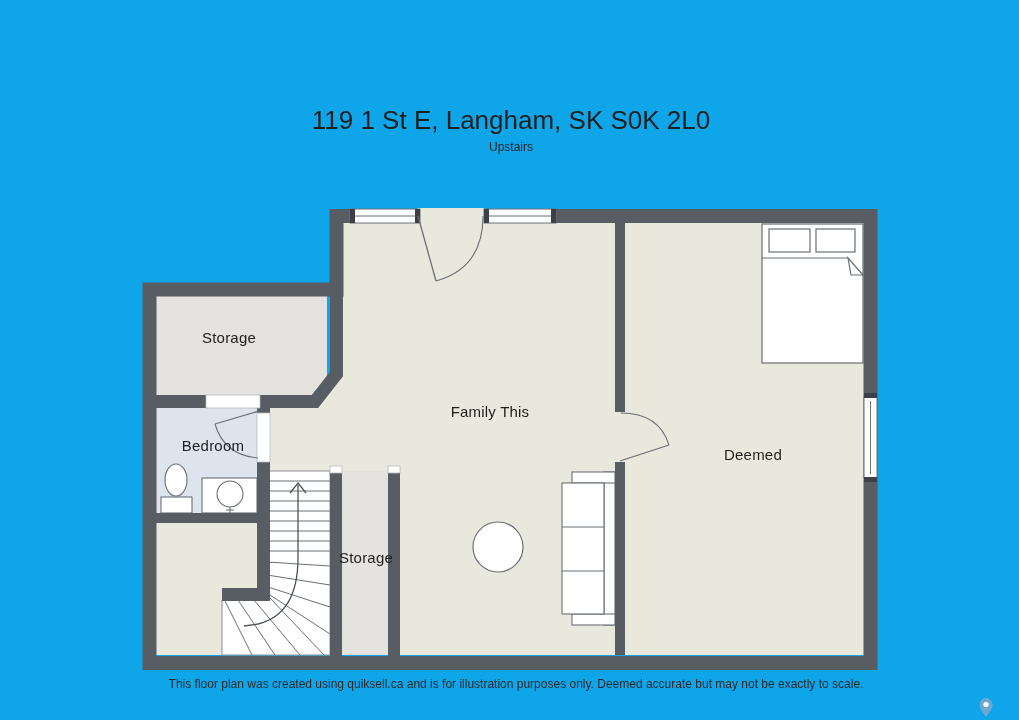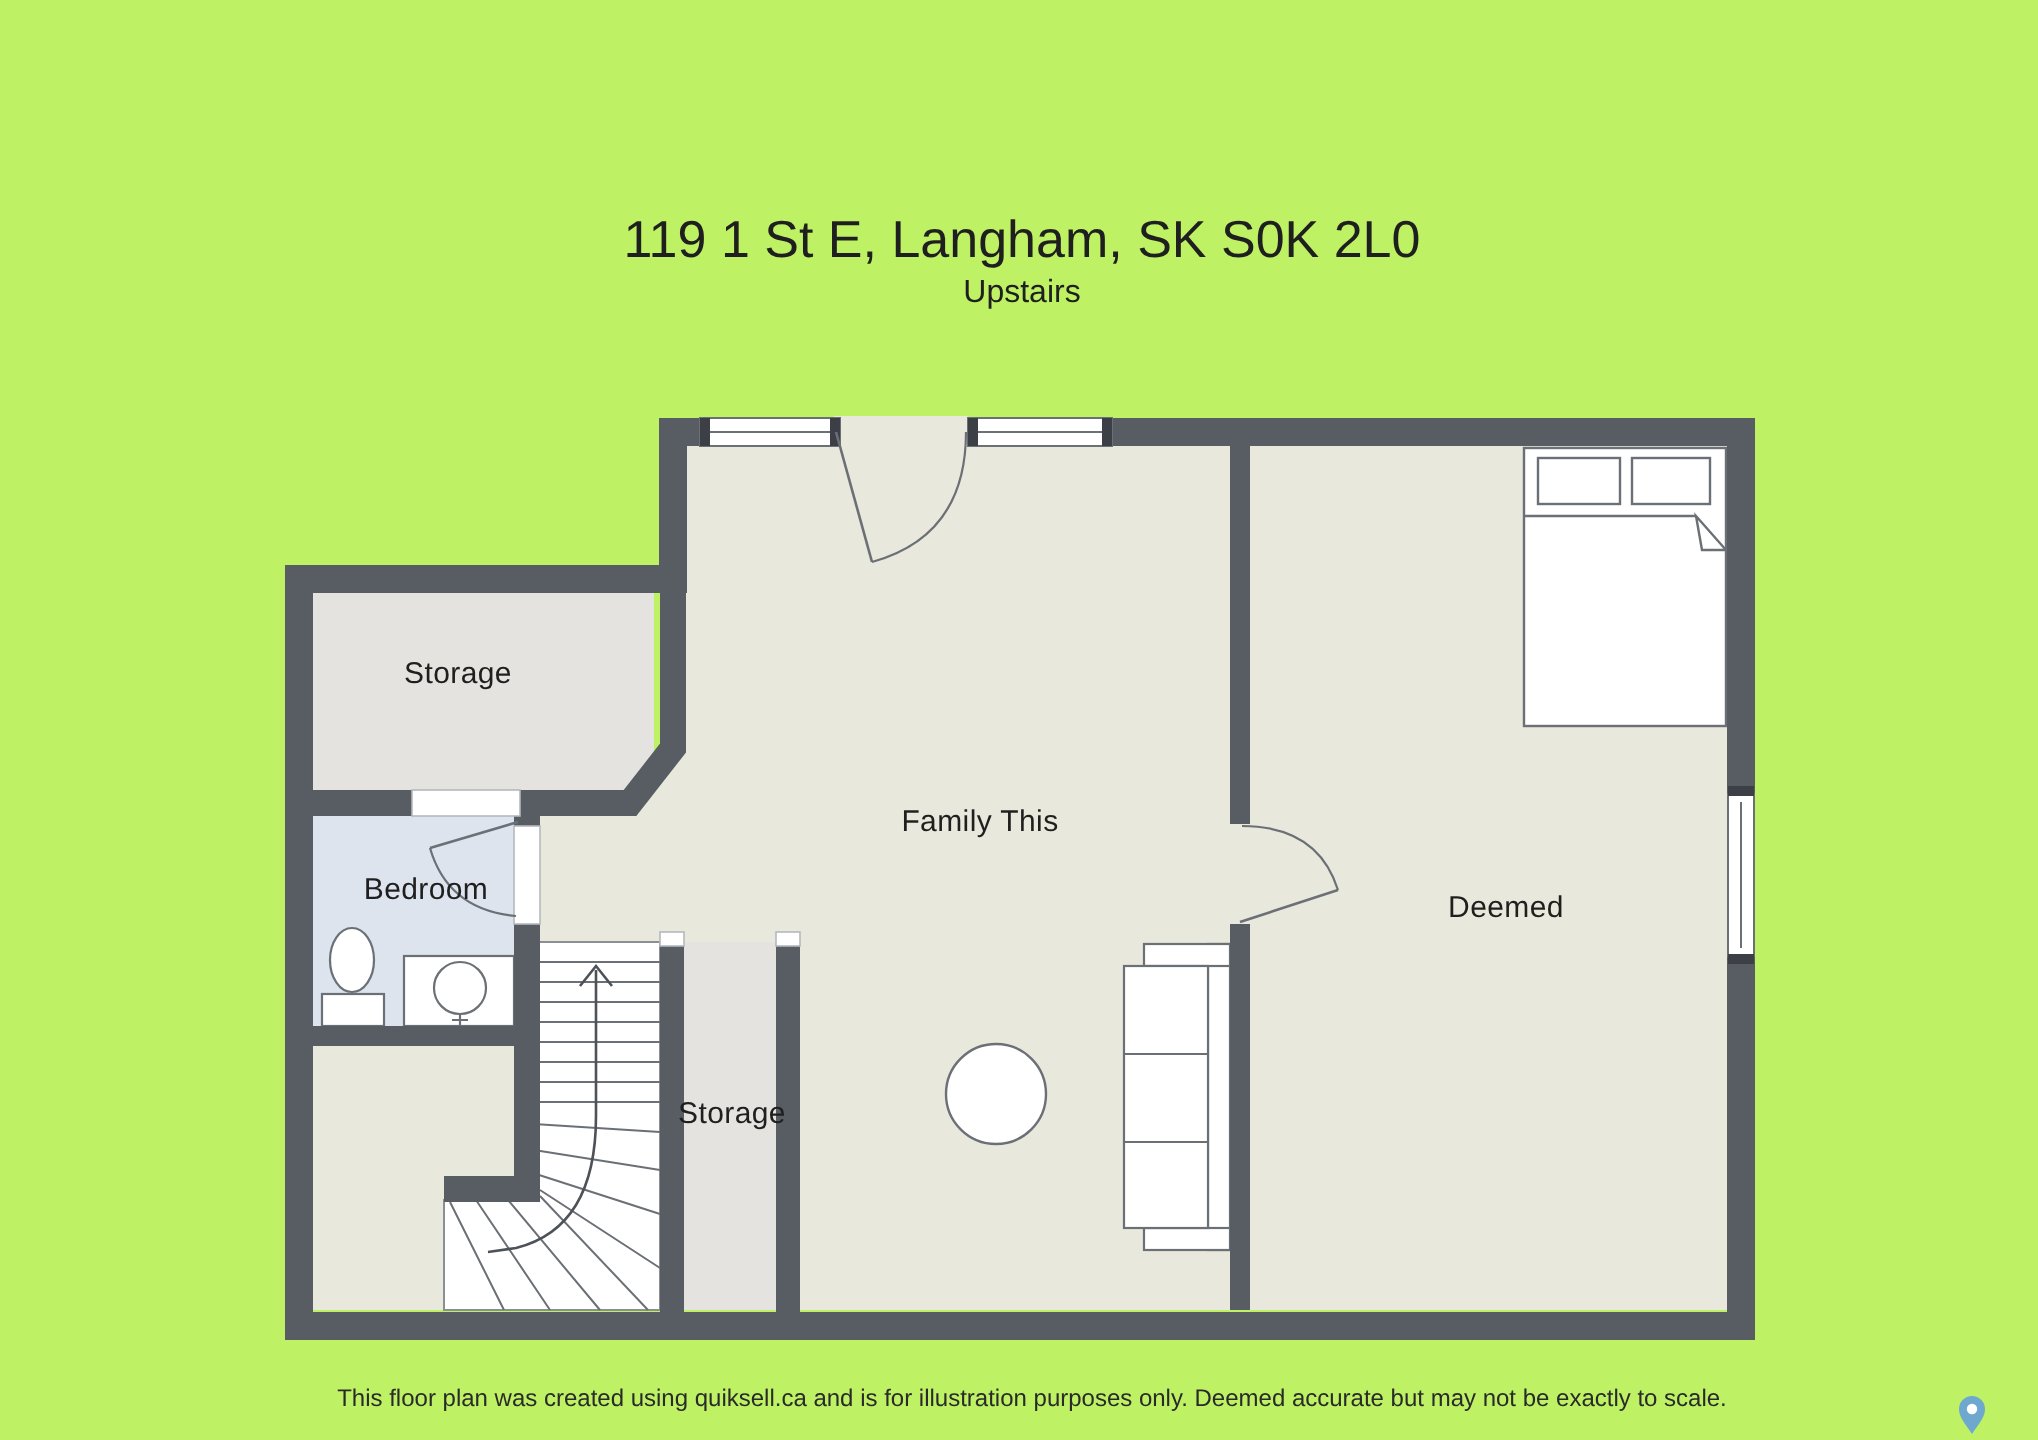--- a/index.html
+++ b/index.html
@@ -10,21 +10,21 @@
     --c-fixture: #6b7076;
     --c-text: #1f1f1f;
     --c-pin: #6fa8cf;
     --c-threshold: #b4b9be;
   }
   html, body { margin: 0; padding: 0; background: #ffffff; }
   .page {
     position: relative;
     width: 1019px;
     height: 720px;
-    background: #bef264;
+    background: #0ea5e9;
     font-family: "Liberation Sans", sans-serif;
     color: var(--c-text);
     overflow: hidden;
   }
   .plan-svg { position: absolute; left: 0; top: 0; }
   .label {
     position: absolute;
     transform: translate(-50%, -50%);
     white-space: nowrap;
     font-size: 15px;
@@ -36,32 +36,31 @@
     left: 511px; top: 120px;
     transform: translate(-50%, -50%);
     font-size: 26px;
     white-space: nowrap;
     color: var(--c-text);
   }
   .title-line2 {
     position: absolute;
     left: 511px; top: 147px;
     transform: translate(-50%, -50%);
-    font-size: 16px;
+    font-size: 12px;
     white-space: nowrap;
     color: var(--c-text);
   }
   .disclaimer {
     position: absolute;
     left: 516px; top: 684px;
     transform: translate(-50%, -50%);
     font-size: 12px;
     white-space: nowrap;
     color: #2a2a2a;
-    margin-top: 15px;
   }
   .lbl-storage-upper { left: 229px; top: 337px; }
   .lbl-bathroom      { left: 213px; top: 445px; }
   .lbl-family-room   { left: 490px; top: 411px; }
   .lbl-bedroom       { left: 753px; top: 454px; }
   .lbl-storage-stairs{ left: 366px; top: 557px; }
 </style>
 </head>
 <body>
 

